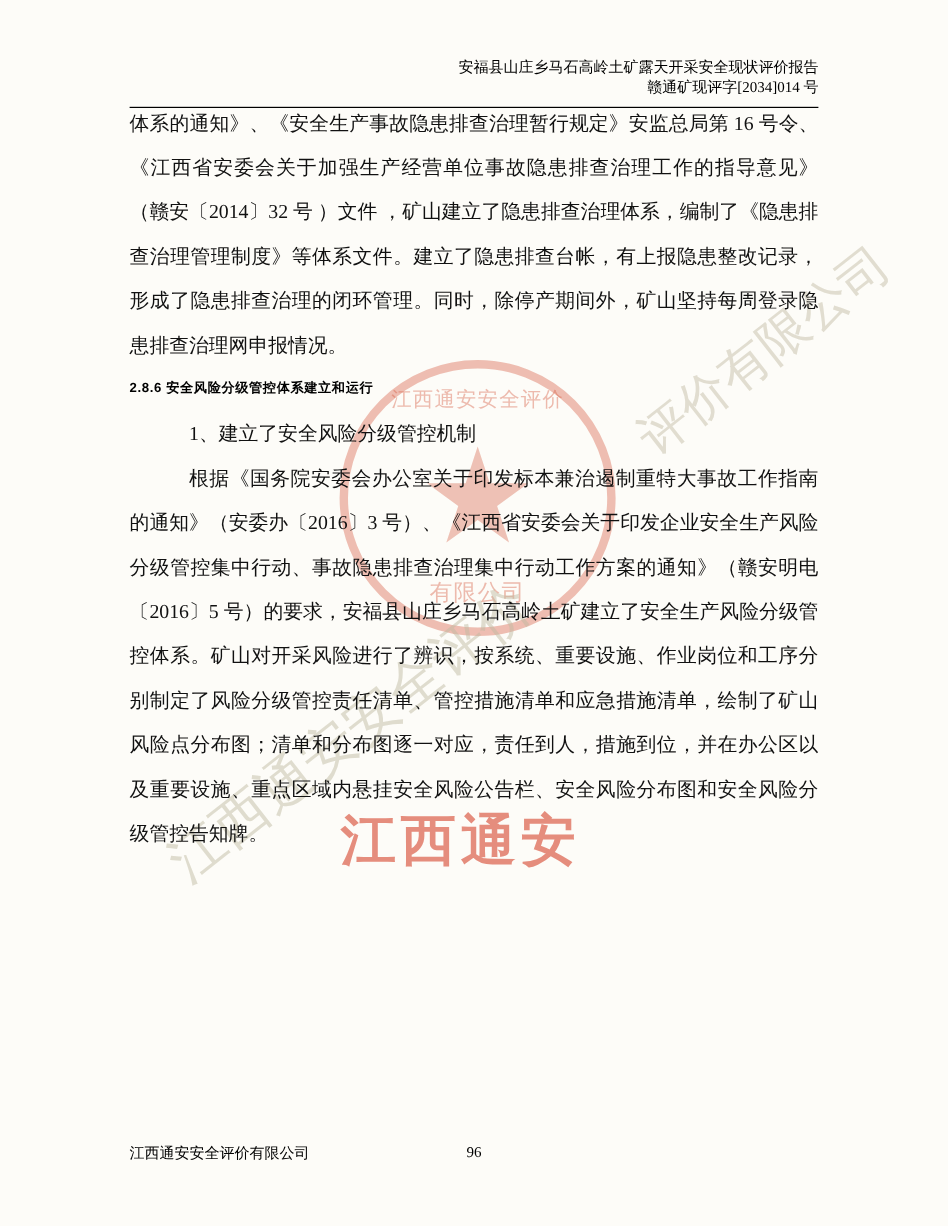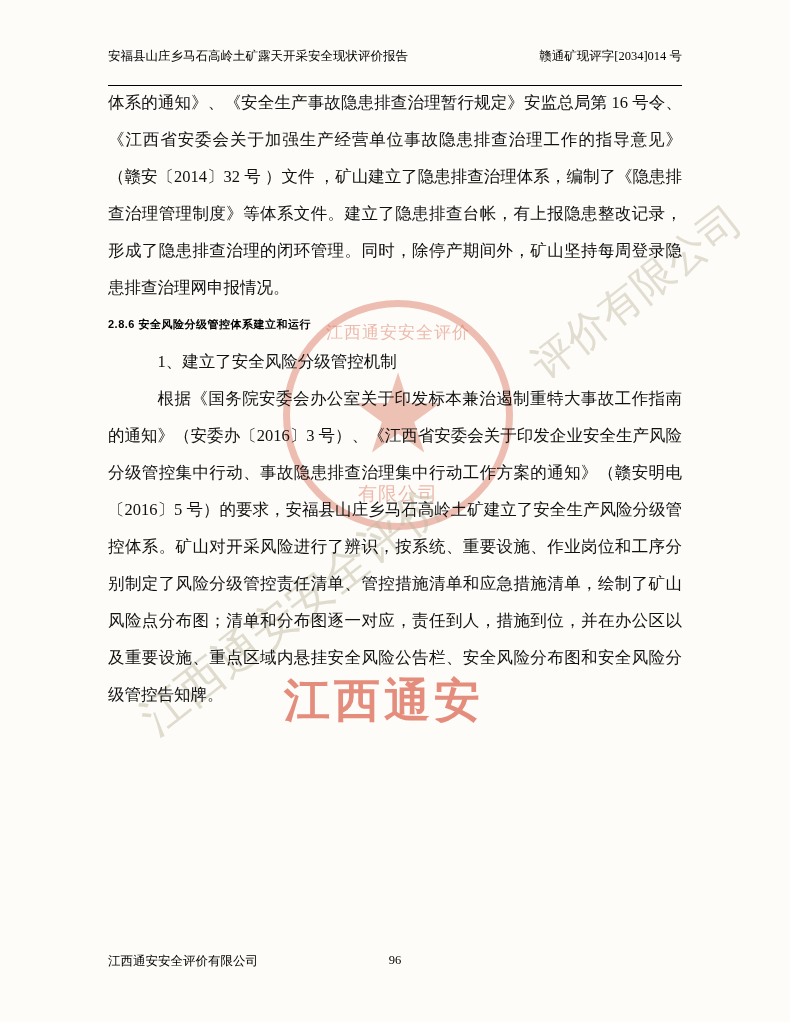--- a/index.html
+++ b/index.html
@@ -95,23 +95,24 @@
     position: absolute;
     left: 108px;
     right: 108px;
     top: 48px;
     z-index: 3;
     display: flex;
     justify-content: space-between;
     align-items: flex-end;
     font-size: 12.5px;
     color: #000;
-    padding-bottom: 20px;
+    padding-bottom: 7px;
     border-bottom: 1px solid #000;
     font-family: "Liberation Serif", "DejaVu Serif", serif;
+    flex-direction: column;
   }
   .header .h-left { letter-spacing: 0px; }
   .header .h-right { letter-spacing: 0px; }
 
   
   .content {
     position: absolute;
     left: 108px;
     right: 108px;
     top: 84px;

